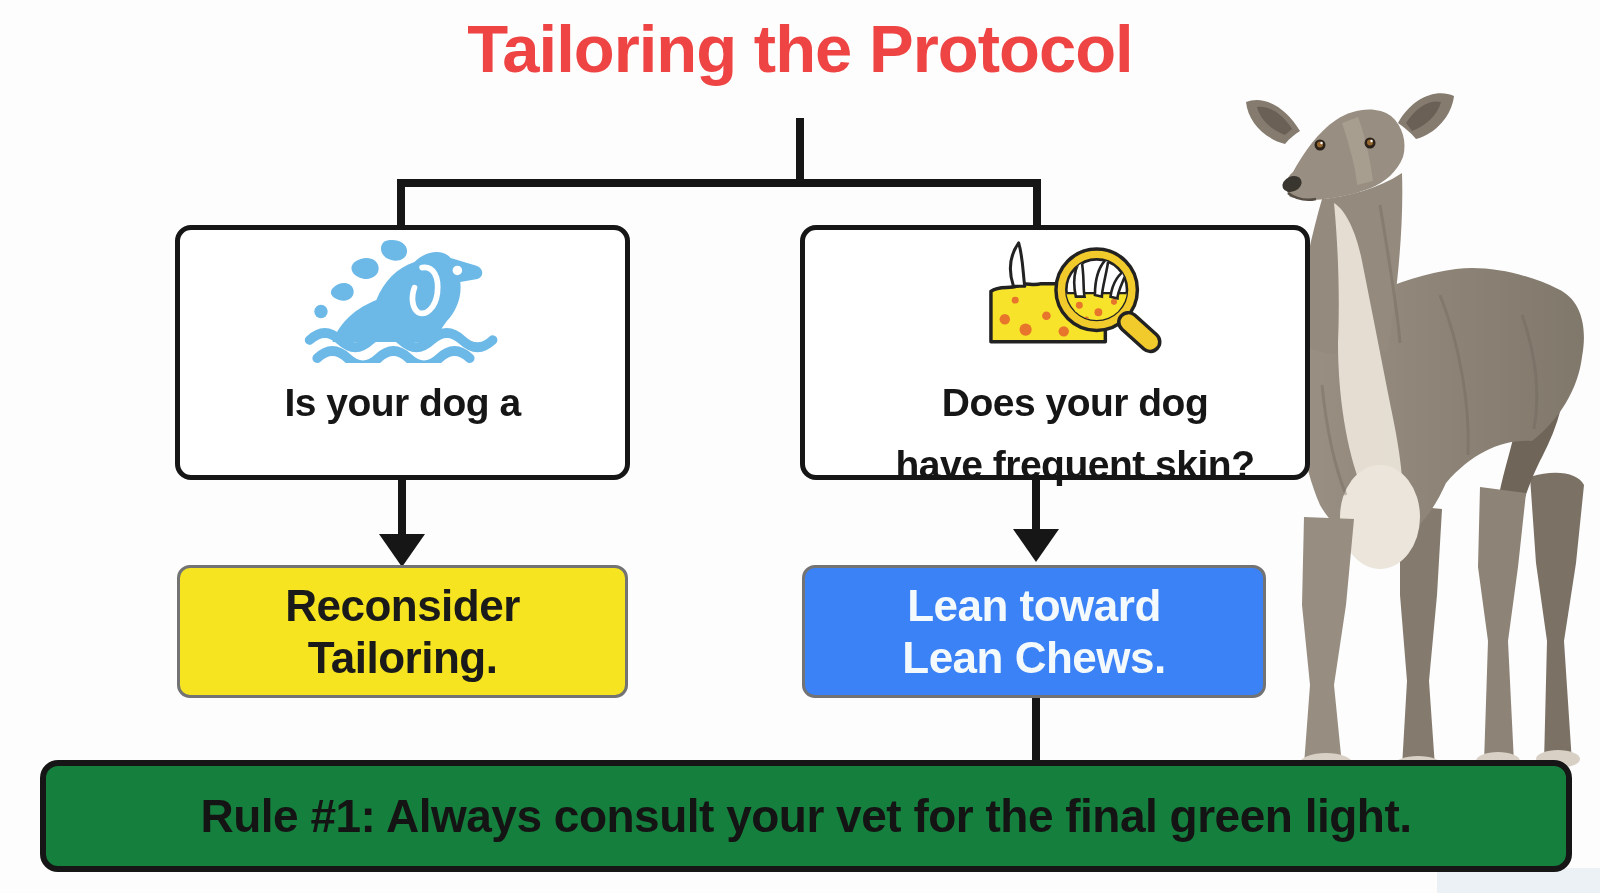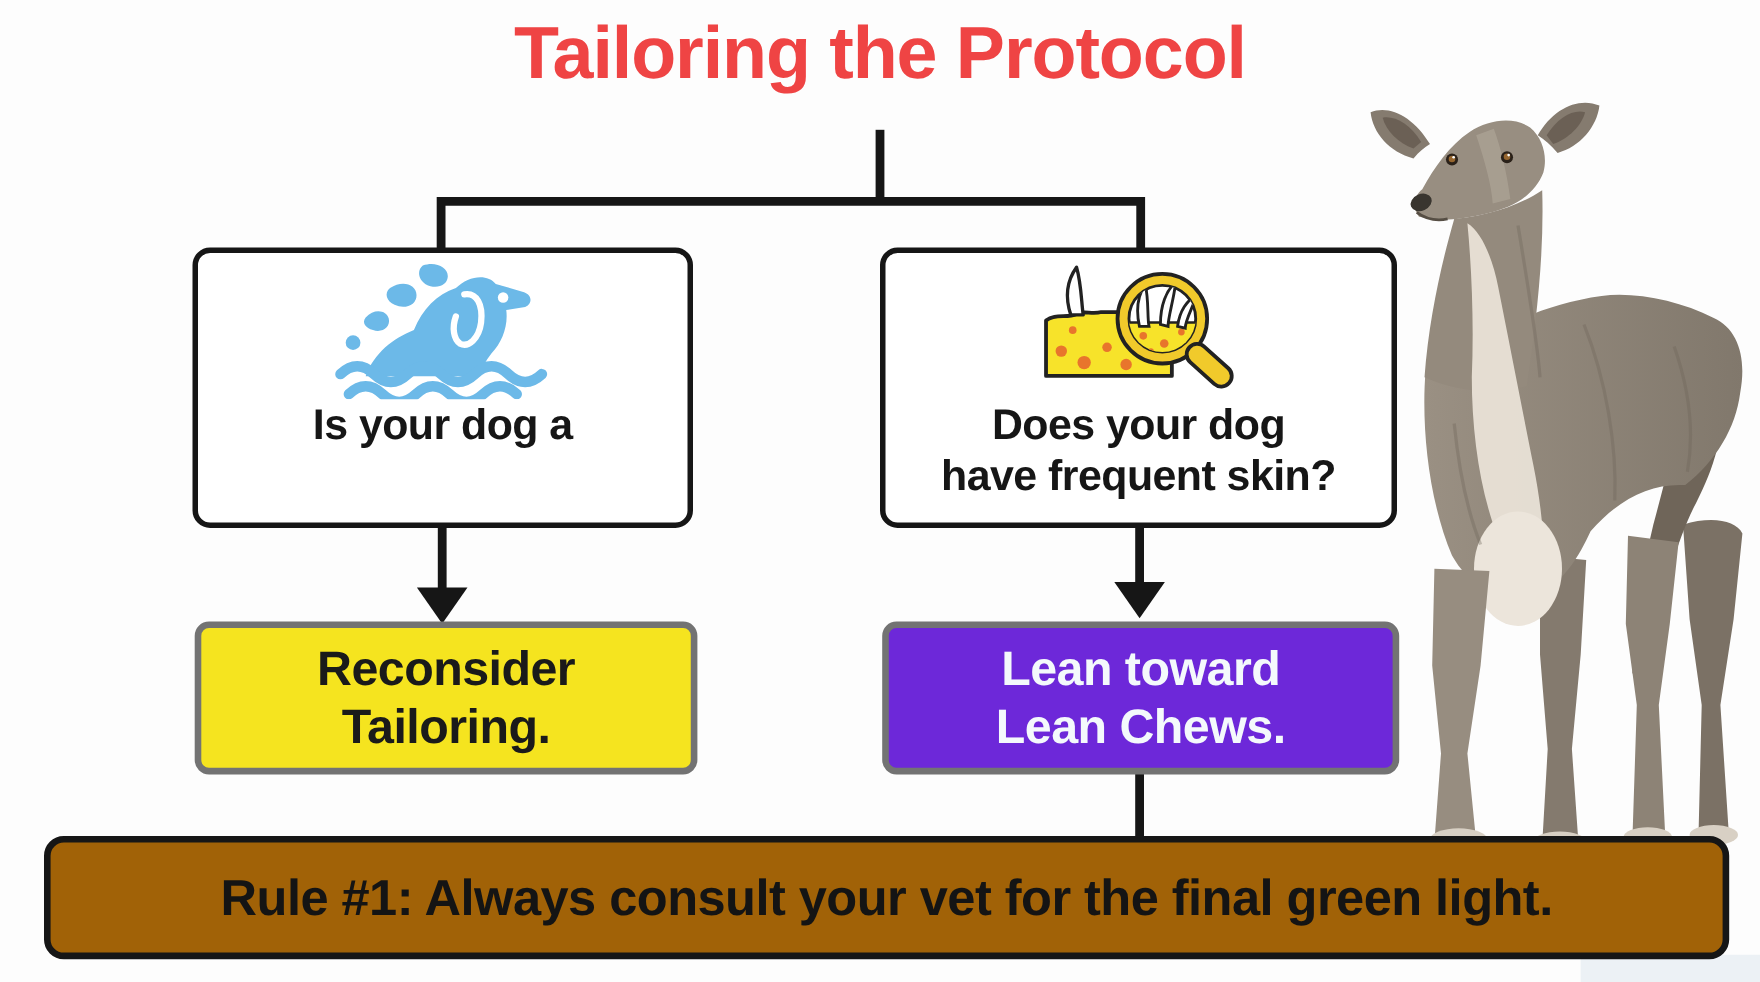--- a/index.html
+++ b/index.html
@@ -7,33 +7,33 @@
   .stage{position:relative;width:1600px;height:893px;overflow:hidden;background:#fdfdfd;}
 
   .title{position:absolute;left:0;right:0;top:10px;text-align:center;
          font-size:67px;font-weight:700;letter-spacing:-1px;color:#ef4444;margin:0;}
 
   .lines{position:absolute;left:0;top:0;width:1600px;height:893px;z-index:1;pointer-events:none;}
 
   .qbox{position:absolute;background:#ffffff;border:5px solid #161616;border-radius:16px;
         display:flex;flex-direction:column;align-items:center;justify-content:flex-start;z-index:2;}
   .qbox-left{left:175px;top:225px;width:445px;height:245px;}
-  .qbox-right{left:800px;top:225px;width:460px;height:245px;}
+  .qbox-right{left:800px;top:225px;width:460px;height:245px;padding-left:40px;}
   .qbox .icon-wrap{margin-top:8px;height:126px;display:flex;align-items:center;justify-content:center;}
   .qtext{font-size:39px;font-weight:700;color:#161616;text-align:center;line-height:1.17;letter-spacing:-0.5px;}
-  .qtext span{display:block;}
+  .qtext span{display:block;margin-top:16px;}
 
-  .obox{position:absolute;border:6px solid #737373;border-radius:13px;display:flex;flex-direction:column;
+  .obox{position:absolute;border:3px solid #737373;border-radius:13px;display:flex;flex-direction:column;
         align-items:center;justify-content:center;z-index:2;}
   .obox-left{left:177px;top:565px;width:445px;height:127px;}
   .obox-right{left:802px;top:565px;width:458px;height:127px;}
   .otext{font-size:44px;font-weight:700;text-align:center;line-height:1.16;letter-spacing:-0.5px;}
   .otext span{display:block;}
 
-  .banner{position:absolute;left:40px;top:760px;width:1520px;height:100px;background:#a16207;
+  .banner{position:absolute;left:40px;top:760px;width:1520px;height:100px;background:#15803d;
           border:6px solid #161616;border-radius:18px;display:flex;align-items:center;justify-content:center;z-index:3;}
   .banner-text{font-size:46px;font-weight:700;color:#141414;letter-spacing:-0.5px;white-space:nowrap;}
 
   .dog{position:absolute;left:1230px;top:85px;width:370px;height:690px;z-index:1;}
 
   .footer-strip{position:absolute;left:1437px;top:868px;width:163px;height:25px;background:#ecf1f5;z-index:0;}
 </style>
 </head>
 <body>
 
@@ -117,21 +117,21 @@
     </div>
   </div>
 
   <div class="obox obox-left" style="background: rgb(245, 228, 31);">
     <div class="otext" style="color: rgb(26, 26, 26);">
       <span>Reconsider</span>
       <span>Tailoring.</span>
     </div>
   </div>
 
-  <div class="obox obox-right" style="background: #6d28d9;">
+  <div class="obox obox-right" style="background: #3b82f6;">
     <div class="otext" style="color: rgb(244, 249, 252);">
       <span>Lean toward</span>
       <span>Lean Chews.</span>
     </div>
   </div>
 
   <svg class="dog" viewBox="0 0 370 690">
     <defs>
       <linearGradient id="bodyGrad" x1="0" y1="0" x2="1" y2="0">
         <stop offset="0" stop-color="#9a9083"></stop>

